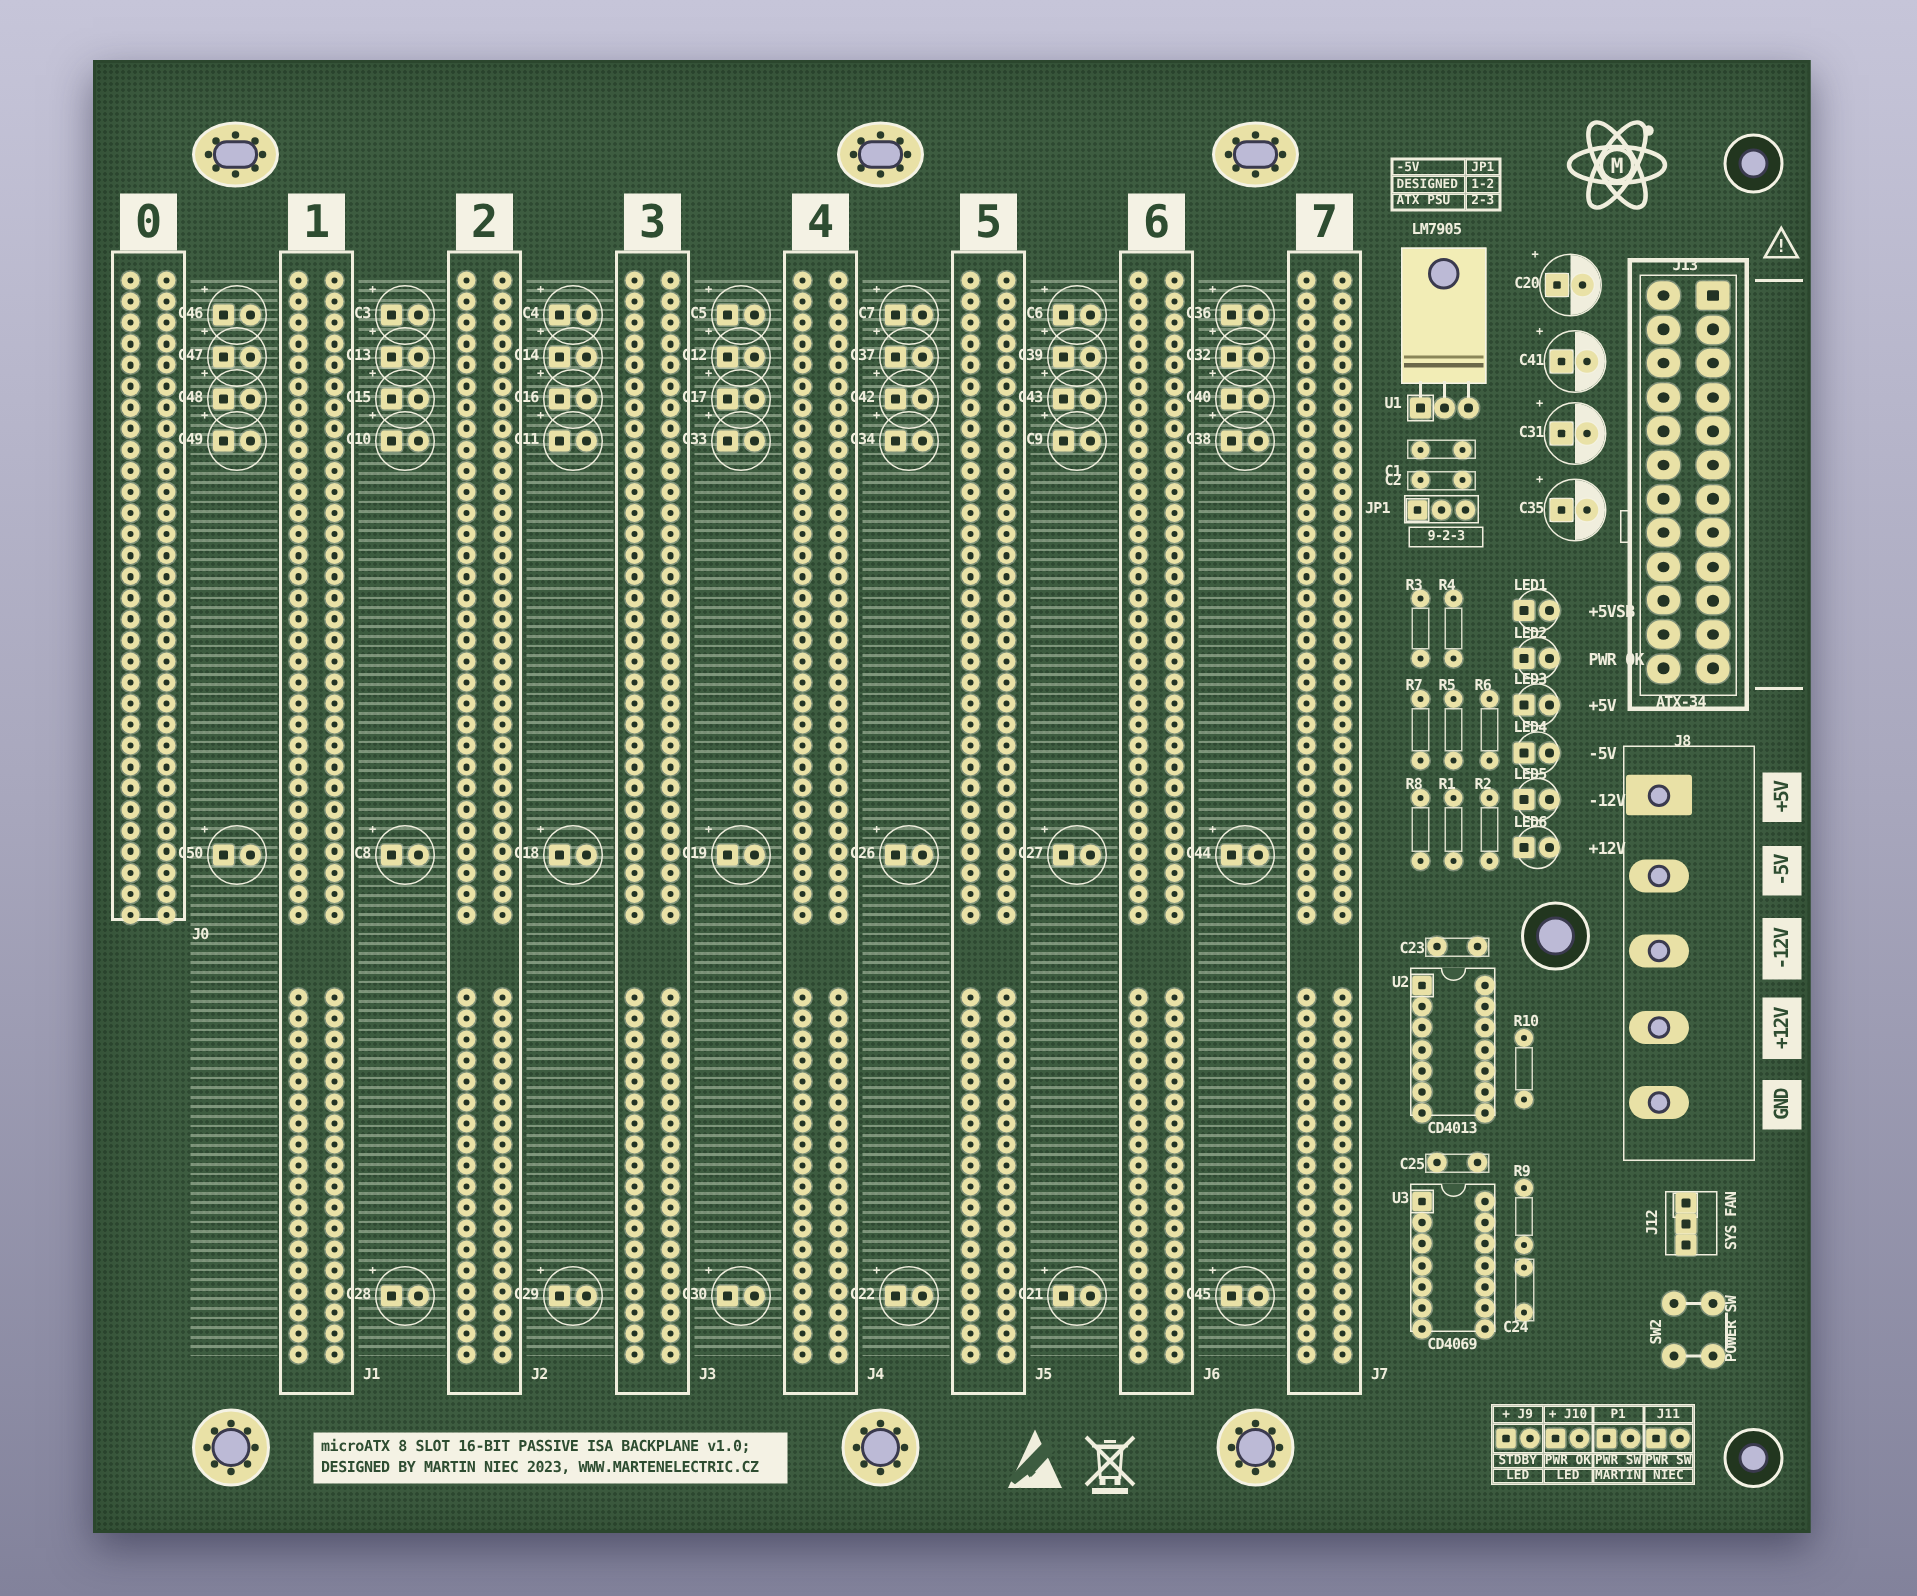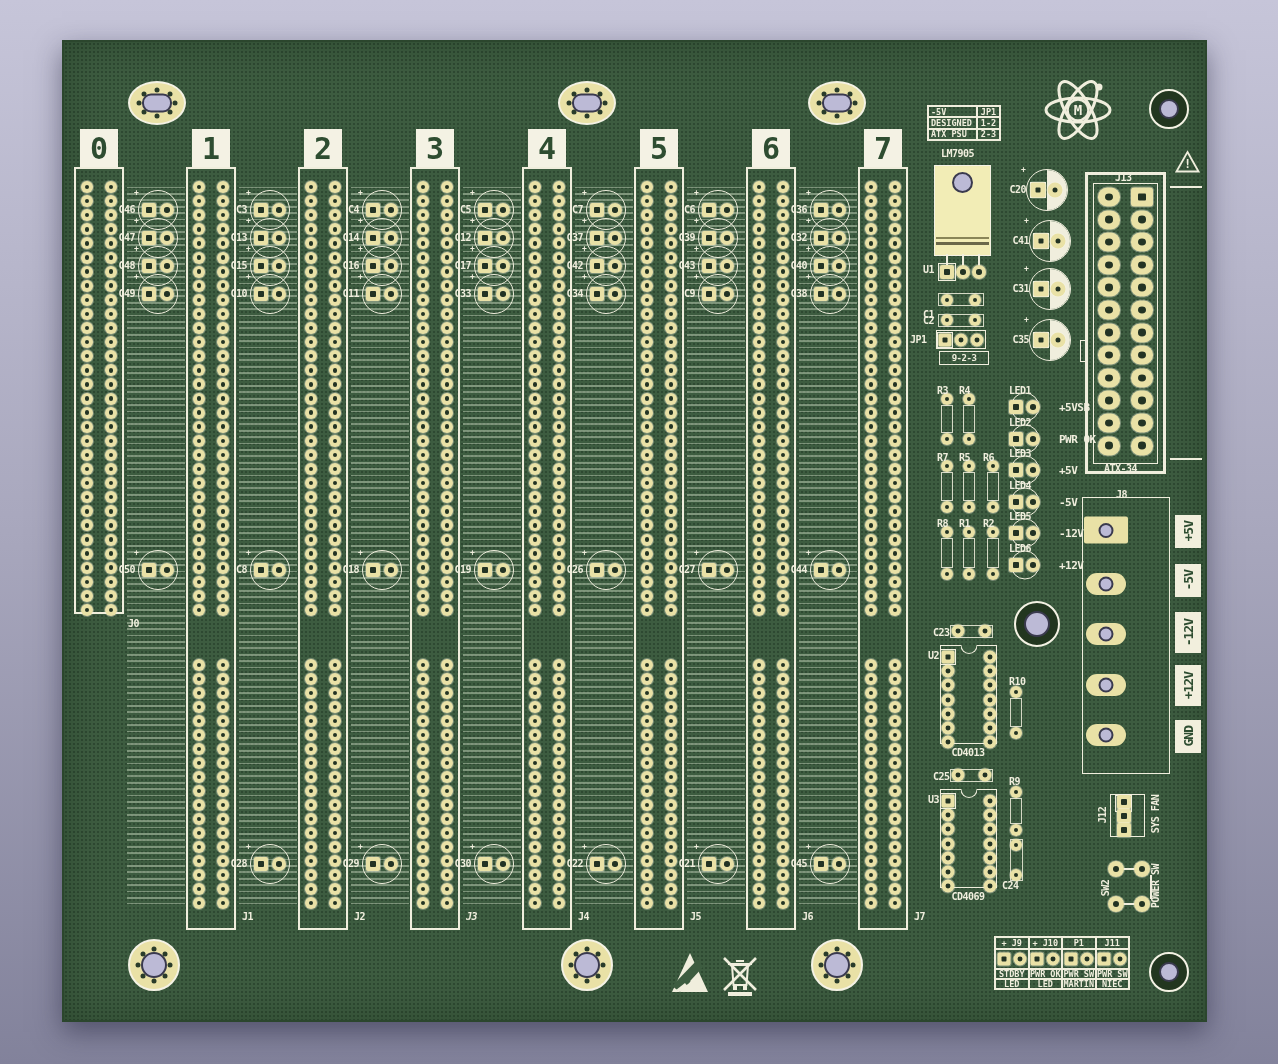--- a/index.html
+++ b/index.html
@@ -90,20 +90,25 @@
         <path d="M12 13 L28 13 L26.5 33 L13.5 33 Z"></path>
         <path d="M8 12 H32"></path>
         <path d="M16 9 H24"></path>
       </g>
       <rect x="13" y="34" width="4" height="4" fill="#f0eedd"></rect>
       <rect x="23" y="34" width="4" height="4" fill="#f0eedd"></rect>
       <path d="M4 6 L36 38 M36 6 L4 38" stroke="#f0eedd" stroke-width="2.6"></path>
       <rect x="8" y="40" width="24" height="4" fill="#f0eedd"></rect>
     </svg>
 
+    <div class="whitebox" style="left:145px;top:913px;width:316px;height:34px;padding:3px 5px;box-sizing:border-box;
+      font:bold 10px 'DejaVu Sans Mono',monospace;letter-spacing:-0.3px;line-height:14px;">
+      <div>microATX 8 SLOT 16-BIT PASSIVE ISA BACKPLANE v1.0;</div>
+      <div>DESIGNED BY MARTIN NIEC 2023, WWW.MARTENELECTRIC.CZ</div>
+    </div>
 
   <div class="corridor" style="left: 63px; top: 140px; height: 722px;"></div>
       <div class="box" style="left: 10px; top: 125px; width: 50px; height: 447px; border-width: 2px;"></div>
       <div class="slot-header" style="left: 16px; top: 87px;">0</div>
       <div class="pad" style="left: 23px; top: 145px; width: 12px; height: 12px;"></div>
       <div class="pad" style="left: 47px; top: 145px; width: 12px; height: 12px;"></div>
       <div class="pad" style="left: 23px; top: 159.1px; width: 12px; height: 12px;"></div>
       <div class="pad" style="left: 47px; top: 159.1px; width: 12px; height: 12px;"></div>
       <div class="pad" style="left: 23px; top: 173.2px; width: 12px; height: 12px;"></div>
       <div class="pad" style="left: 47px; top: 173.2px; width: 12px; height: 12px;"></div>
@@ -547,21 +552,21 @@
       <div class="pad" style="left: 359px; top: 805px; width: 12px; height: 12px;"></div>
       <div class="pad" style="left: 383px; top: 805px; width: 12px; height: 12px;"></div>
       <div class="pad" style="left: 359px; top: 819px; width: 12px; height: 12px;"></div>
       <div class="pad" style="left: 383px; top: 819px; width: 12px; height: 12px;"></div>
       <div class="pad" style="left: 359px; top: 833px; width: 12px; height: 12px;"></div>
       <div class="pad" style="left: 383px; top: 833px; width: 12px; height: 12px;"></div>
       <div class="pad" style="left: 359px; top: 847px; width: 12px; height: 12px;"></div>
       <div class="pad" style="left: 383px; top: 847px; width: 12px; height: 12px;"></div>
       <div class="pad" style="left: 359px; top: 861px; width: 12px; height: 12px;"></div>
       <div class="pad" style="left: 383px; top: 861px; width: 12px; height: 12px;"></div>
-      <div class="silk" style="left: 402px; top: 869px; font-style: italic;">J3</div>
+      <div class="silk" style="left: 402px; top: 869px;">J3</div>
       <div class="ring" style="left: 430px; top: 168px; width: 38px; height: 38px;"></div>
       <div class="pad sq" style="left: 421px; top: 168px; width: 14px; height: 14px;"></div>
       <div class="pad" style="left: 439px; top: 168px; width: 14px; height: 14px;"></div>
       <div class="silk" style="left: 406px; top: 146px; font-size: 8px;">+</div>
       <div class="silk" style="left: 375px; top: 162px; width: 32px; text-align: right;">C5</div>
       <div class="ring" style="left: 430px; top: 196px; width: 38px; height: 38px;"></div>
       <div class="pad sq" style="left: 421px; top: 196px; width: 14px; height: 14px;"></div>
       <div class="pad" style="left: 439px; top: 196px; width: 14px; height: 14px;"></div>
       <div class="silk" style="left: 406px; top: 174px; font-size: 8px;">+</div>
       <div class="silk" style="left: 375px; top: 190px; width: 32px; text-align: right;">C12</div>

